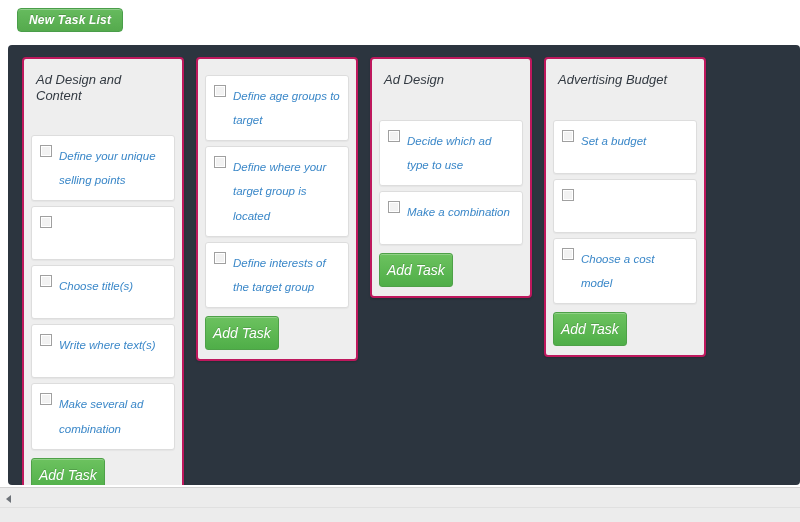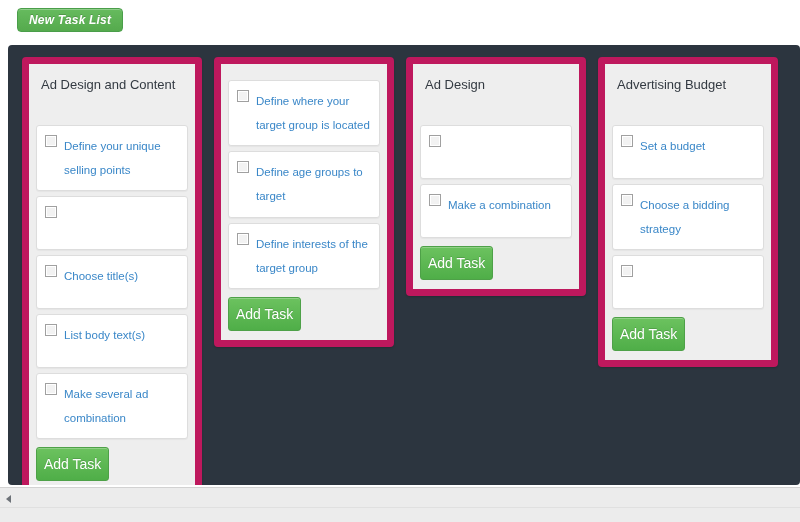--- a/index.html
+++ b/index.html
@@ -68,27 +68,28 @@
     position: absolute;
     left: 14px;
     top: 12px;
     display: flex;
     align-items: flex-start;
     gap: 12px;
   }
 
   
   .column {
-    width: 180px;
+    width: 162px;
     background: #eeeeee;
-    border: 7px solid #be185d;
+    border: 2px solid #be185d;
     border-radius: 4px;
     box-sizing: border-box;
     box-shadow: 0 1px 2px rgba(0,0,0,0.18);
     flex: 0 0 auto;
+    font-style: italic;
   }
 
   .column-header {
     padding: 13px 12px 16px 12px;
     font-size: 13px;
     color: #333a42;
     line-height: 1.2;
   }
 
   .column-tasks {
@@ -222,61 +223,62 @@
             </div>
             <div class="task-card">
               <div class="task-row">
                 <div class="checkbox"></div>
                 <div class="task-label">Choose title(s)</div>
               </div>
             </div>
             <div class="task-card">
               <div class="task-row">
                 <div class="checkbox"></div>
-                <div class="task-label">List body text(s)</div>
+                <div class="task-label">Write where text(s)</div>
               </div>
             </div>
             <div class="task-card">
               <div class="task-row">
                 <div class="checkbox"></div>
                 <div class="task-label">Make several ad combination</div>
               </div>
             </div>
           </div>
           <div class="column-footer"><div class="btn-add-task">Add Task</div></div>
         </div>
         <div class="column">
           <div class="column-tasks">
             <div class="task-card">
               <div class="task-row">
                 <div class="checkbox"></div>
+                <div class="task-label">Define age groups to target</div>
+              </div>
+            </div>
+            <div class="task-card">
+              <div class="task-row">
+                <div class="checkbox"></div>
                 <div class="task-label">Define where your target group is located</div>
-              </div>
-            </div>
-            <div class="task-card">
-              <div class="task-row">
-                <div class="checkbox"></div>
-                <div class="task-label">Define age groups to target</div>
               </div>
             </div>
             <div class="task-card">
               <div class="task-row">
                 <div class="checkbox"></div>
                 <div class="task-label">Define interests of the target group</div>
               </div>
             </div>
           </div>
           <div class="column-footer"><div class="btn-add-task">Add Task</div></div>
         </div>
         <div class="column">
           <div class="column-header">Ad Design</div>
           <div class="column-tasks">
             <div class="task-card">
               <div class="task-row">
                 <div class="checkbox"></div>
+                <div class="task-label">Decide which ad type to use</div>
               </div>
             </div>
             <div class="task-card">
               <div class="task-row">
                 <div class="checkbox"></div>
                 <div class="task-label">Make a combination</div>
               </div>
             </div>
           </div>
           <div class="column-footer"><div class="btn-add-task">Add Task</div></div>
@@ -286,26 +288,26 @@
           <div class="column-tasks">
             <div class="task-card">
               <div class="task-row">
                 <div class="checkbox"></div>
                 <div class="task-label">Set a budget</div>
               </div>
             </div>
             <div class="task-card">
               <div class="task-row">
                 <div class="checkbox"></div>
-                <div class="task-label">Choose a bidding strategy</div>
-              </div>
-            </div>
-            <div class="task-card">
-              <div class="task-row">
-                <div class="checkbox"></div>
+              </div>
+            </div>
+            <div class="task-card">
+              <div class="task-row">
+                <div class="checkbox"></div>
+                <div class="task-label">Choose a cost model</div>
               </div>
             </div>
           </div>
           <div class="column-footer"><div class="btn-add-task">Add Task</div></div>
         </div>
       </div>
   </div>
 
   <div class="hscrollbar">
     <div class="hscroll-thumb"></div>

